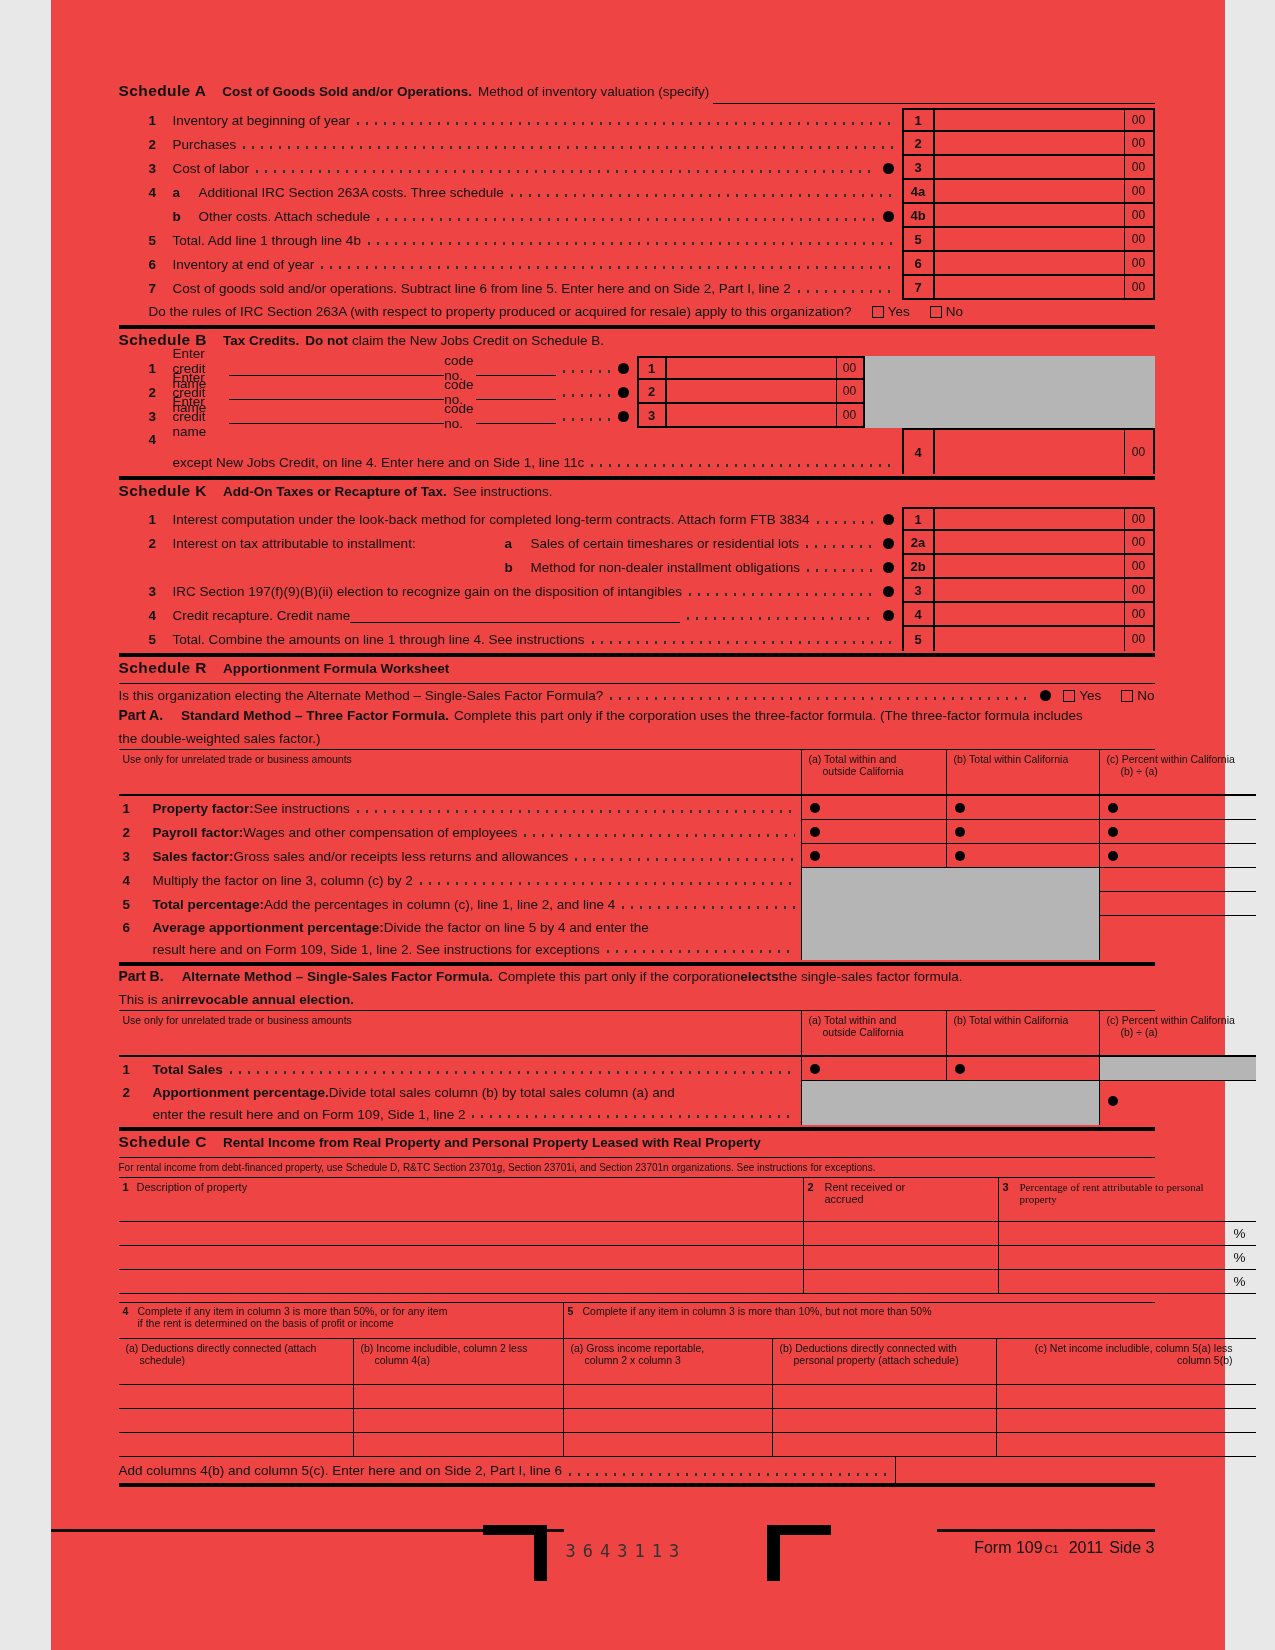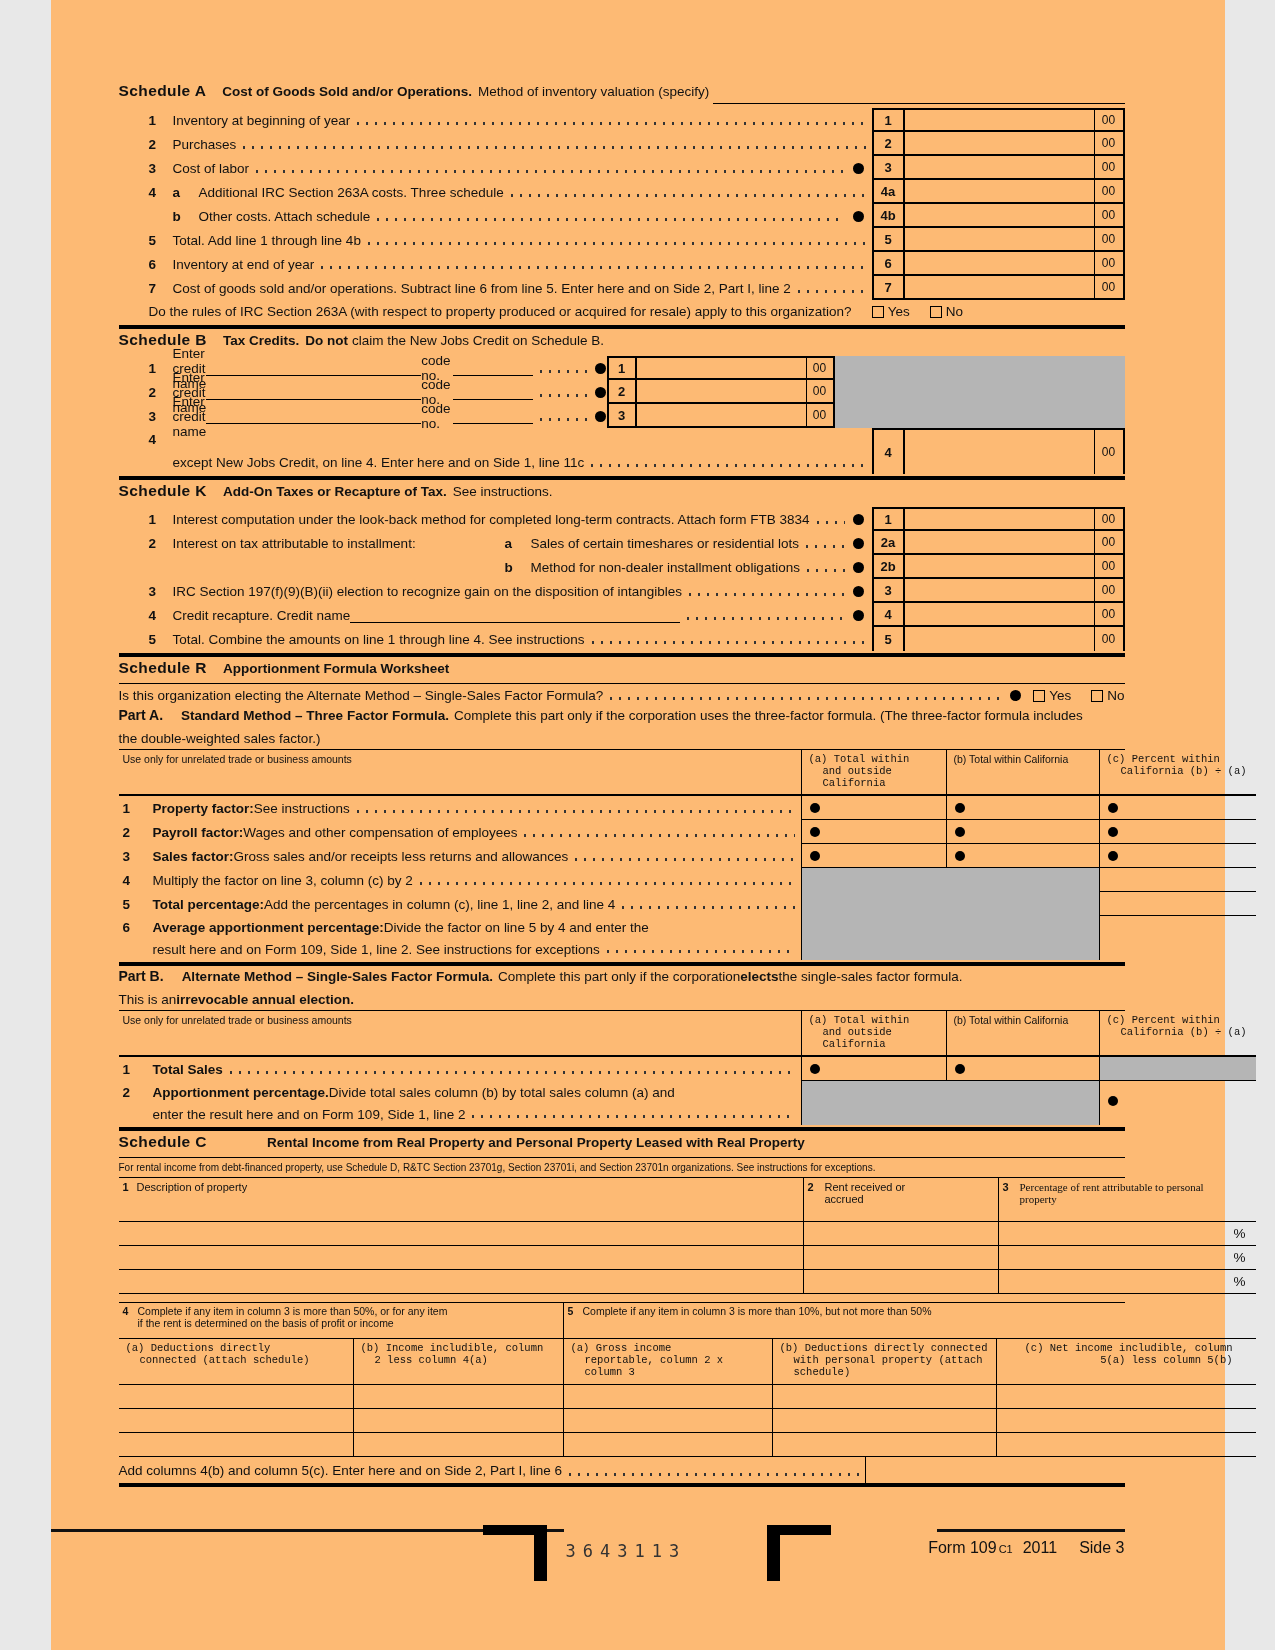--- a/index.html
+++ b/index.html
@@ -1,17 +1,17 @@
 <!DOCTYPE html>
 <html><head>
 <meta charset="utf-8">
 <style>
   html,body{margin:0;padding:0;background:#e8e8e8;}
-  .page{width:1174px;height:1650px;background:#fdba74;position:relative;margin:0 auto;
-        box-sizing:border-box;padding:82px 100px 0 68px;
+  .page{width:1174px;height:1650px;background:#ef4444;position:relative;margin:0 auto;
+        box-sizing:border-box;padding:82px 70px 0 68px;
         font-family:"Liberation Sans", sans-serif;font-size:13.5px;color:#111;font-stretch:condensed;}
   .bar4{height:4px;background:#000;margin:2px 0;}
   .bar3{height:4px;background:#000;}
   .thin{border-bottom:1.5px solid #000;}
   
   .sec-head{display:flex;align-items:baseline;height:26px;}
   .sec-title{font-weight:700;font-size:15.5px;letter-spacing:.4px;margin-right:16px;flex:none;}
   .sec-sub{font-weight:700;font-size:13.5px;margin-right:6px;flex:none;}
   .sec-note{font-size:13.5px;flex:none;}
   .b{font-weight:700;}
@@ -63,21 +63,21 @@
   
   .ph{display:flex;align-items:baseline;height:21px;}
   .ph-label{font-weight:700;font-size:14px;margin-right:18px;flex:none;}
   .ph-title{font-weight:700;font-size:13.5px;margin-right:5px;flex:none;}
   .ph2{height:21px;display:flex;align-items:center;}
   
   .rt{display:grid;grid-template-columns:682px 145px 153px 157px;border-top:1.5px solid #000;}
   .rth{border-bottom:2.5px solid #000;font-size:10.5px;padding:3px 4px 0 7px;box-sizing:border-box;height:46px;}
   .rth0{border-bottom:2.5px solid #000;font-size:10.5px;padding:3px 4px 0 4px;box-sizing:border-box;height:46px;}
   .vl{border-left:1.5px solid #000;}
-  .hang{display:inline-block;padding-left:14px;text-indent:-14px;font-family:Liberation Mono, monospace;}
+  .hang{display:inline-block;padding-left:14px;text-indent:-14px;}
   .w105{max-width:108px;} .w125{max-width:128px;}
   .rtl{display:flex;align-items:center;padding-left:4px;box-sizing:border-box;}
   .rtl2{display:flex;flex-direction:column;justify-content:center;padding-left:4px;box-sizing:border-box;}
   .rtl2 > div{display:flex;align-items:center;height:22px;}
   .rnum{width:30px;font-weight:700;flex:none;}
   .rind{width:30px;flex:none;}
   .h24{height:24px;} .h44{height:44px;}
   .rtc{border-left:1.5px solid #000;border-bottom:1.5px solid #000;display:flex;align-items:center;padding-left:8px;box-sizing:border-box;}
   .rtc-nb{border-bottom:none;}
   .rtg{grid-column:2/4;grid-row:span 3;background:#b5b5b5;border-left:1.5px solid #000;}
@@ -100,21 +100,21 @@
   
   .footer{position:relative;height:130px;margin-top:16px;}
   .f-line-left{position:absolute;left:-68px;top:26px;width:513px;height:2.5px;background:#111;}
   .f-line-right{position:absolute;left:818px;right:0;top:26px;height:2.5px;background:#111;}
   .f-br1{position:absolute;left:364px;top:22px;width:64px;height:56px;border-top:10px solid #000;border-right:13px solid #000;box-sizing:border-box;}
   .f-br2{position:absolute;left:648px;top:22px;width:64px;height:56px;border-top:10px solid #000;border-left:13px solid #000;box-sizing:border-box;}
   .f-num{position:absolute;left:447px;top:38px;font-family:"DejaVu Sans Mono",monospace;font-size:17px;letter-spacing:7px;color:#333;}
   .f-form{position:absolute;right:0;top:36px;display:flex;align-items:baseline;}
   .f-formname{font-size:16px;margin-right:2px;}
   .f-c1{font-size:11px;margin-right:10px;}
-  .f-year{font-size:16px;margin-right:22px;}
+  .f-year{font-size:16px;margin-right:6px;}
   .f-side{font-size:16px;font-weight:400;}
 </style>
 </head>
 <body>
 
 <div class="page">
 
   <div class="sec-head">
     <span class="sec-title">Schedule A</span>
     <span class="sec-sub">Cost of Goods Sold and/or Operations.</span>
@@ -570,21 +570,21 @@
       </div>
     </div>
     <div class="rtg1"></div>
     <div class="rtcb">
         <span class="blt bltsm"></span>
       </div>
   </div>
 
   <div class="bar4"></div>
 
-  <div class="sec-head thin" style="height:24px;gap:44px;">
+  <div class="sec-head thin" style="height:24px;">
     <span class="sec-title">Schedule C</span>
     <span class="sec-sub">Rental Income from Real Property and Personal Property Leased with Real Property</span>
   </div>
   <div style="height:19px;display:flex;align-items:center;font-size:10px;">
     <span>For rental income from debt-financed property, use Schedule D, R&amp;TC Section 23701g, Section 23701i, and Section 23701n organizations. See instructions for exceptions.</span>
   </div>
 
   <div class="ct1">
     <div class="c1h">
       <span class="chn" style="width:14px;">1</span>

